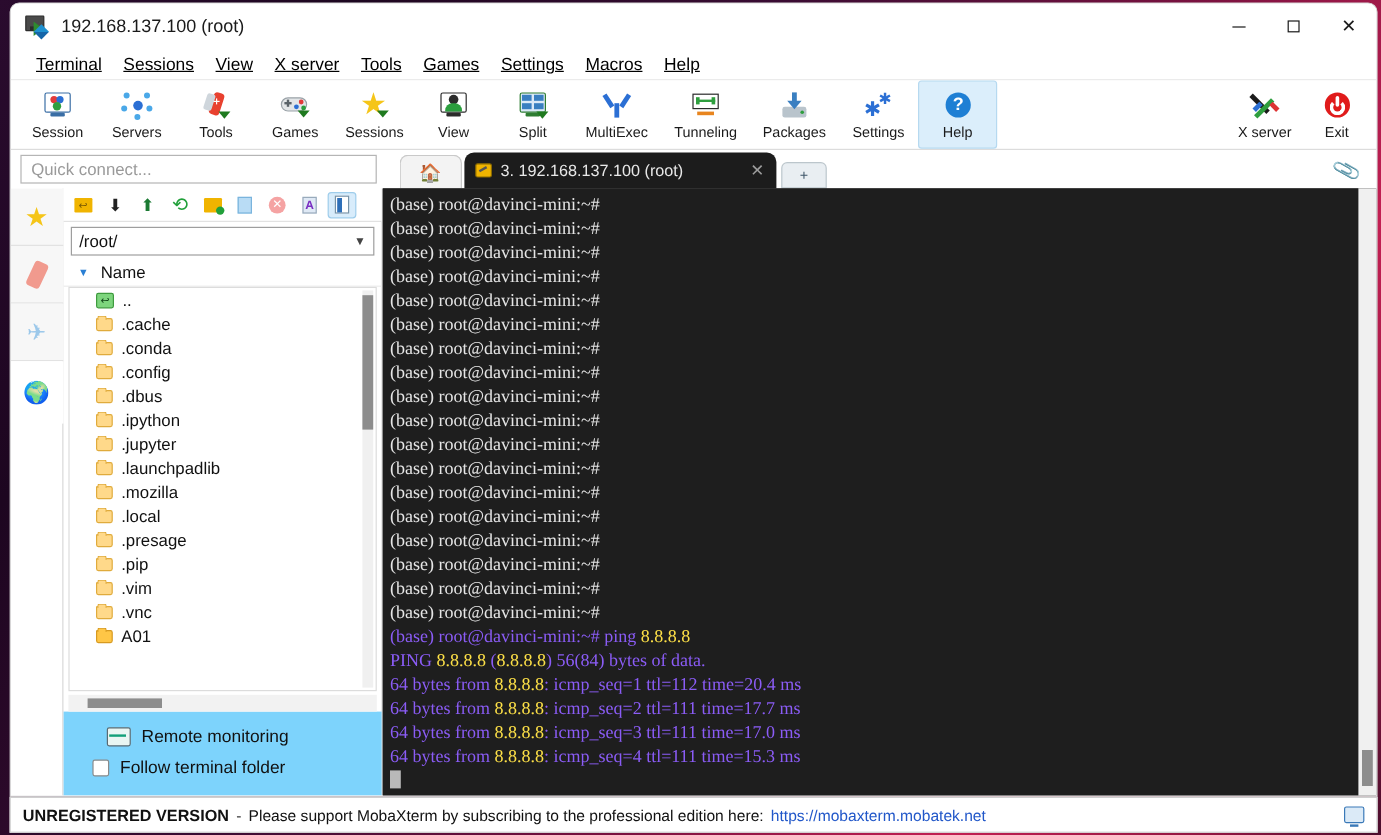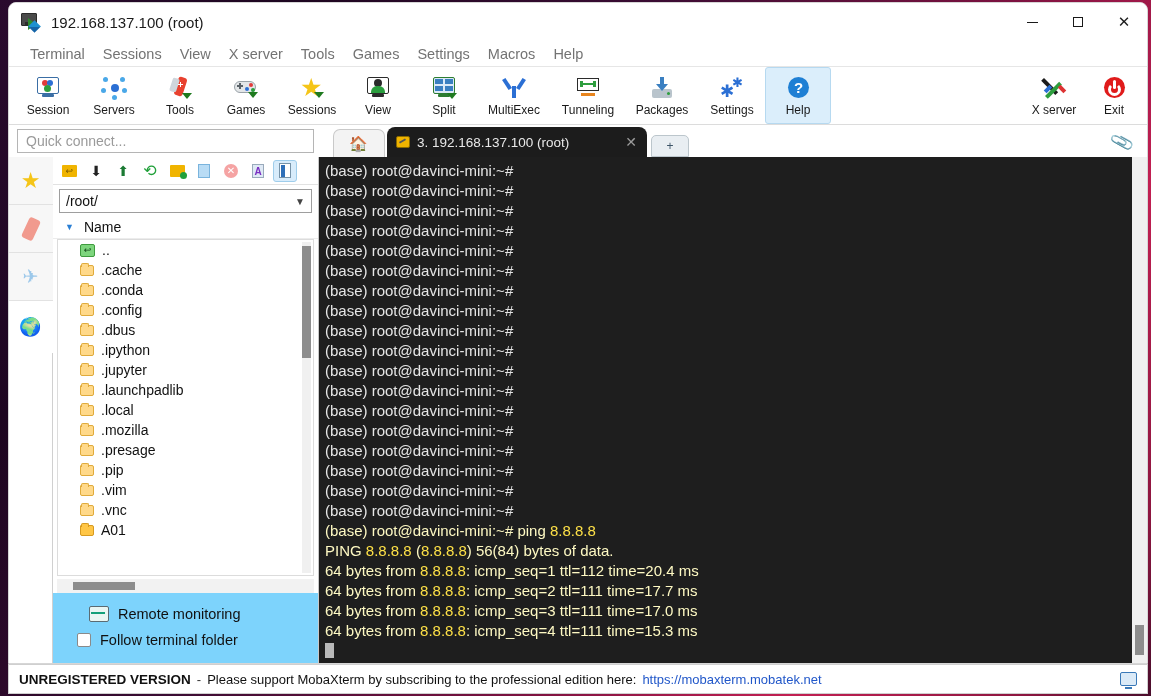--- a/index.html
+++ b/index.html
@@ -55,21 +55,21 @@
   .glyph-min { display:block; width:11px; height:1px; background:#1a1a1a; }
   .glyph-max { display:block; width:10px; height:10px; border:1px solid #1a1a1a; }
   .glyph-close { font-size:15px; line-height:1; font-family:"DejaVu Sans", sans-serif; }
 
   
   #menu-bar {
     height: 26px; display:flex; align-items:center; background:#fff;
     padding-left: 12px; flex: 0 0 26px; border-bottom:1px solid #e6e6e6;
   }
   .menu-item {
-    font-size: 14.5px; color: #737373; padding: 2px 9px; cursor: default; white-space: nowrap;
+    font-size: 14.5px; color: #000000; padding: 2px 9px; cursor: default; white-space: nowrap; text-decoration: underline;
   }
 
   
   #toolbar {
     height: 58px; background:#fff; display:flex; align-items:stretch;
     flex: 0 0 58px; padding: 0 6px; border-bottom:1px solid #dcdcdc;
   }
   .tb-btn {
     width: 66px; display:flex; flex-direction:column; align-items:center;
     justify-content:center; gap:2px; cursor:default; border-radius:3px;
@@ -178,26 +178,26 @@
   #sftp-footer { padding: 8px 0 10px 0; background:#7dd3fc; }
   .footer-row { display:flex; align-items:center; gap:9px; font-size:14.5px; color:#111; padding:5px 0 5px 36px;}
   .mon-ico { width:20px; height:16px; border:1.5px solid #5a6b73; border-radius:2px; background:#e9f6f3; position:relative; flex:0 0 auto;}
   .mon-ico:after{content:''; position:absolute; left:1px; top:5px; width:14px; height:2px; background:#13a07a;}
   .chk { width:14px; height:14px; border:1px solid #8a8a8a; border-radius:2px; background:#fff; flex:0 0 auto;}
 
   
   #terminal-wrap { flex:1 1 auto; display:flex; min-width:0; background:#1e1e1e; position:relative;}
   #terminal {
     flex:1 1 auto; background:#1e1e1e; color:#e6e6e6; overflow:hidden;
-    font-family:Liberation Sans, sans-serif; font-size:15px; line-height:20px;
+    font-family:Liberation Serif, serif; font-size:15px; line-height:20px;
     padding: 4px 0 0 6px; white-space:pre; min-width:0;
   }
   #terminal .ln { height:20px; }
   .c-ip { color:#fde047; }
-  .c-def { color:#fef9c3; }
+  .c-def { color:#8b5cf6; }
   .cursor { display:inline-block; width:9px; height:15px; background:#b9b9b9; vertical-align:-2px;}
   #term-scroll { width: 15px; background:#f0f0f0; position:relative; flex:0 0 15px; }
   #term-scroll-thumb { position:absolute; left:3px; width:9px; height:30px; bottom:8px; background:#8d8d8d; }
 
   
   #status-bar {
     position:absolute; left:8px; top:664px; width:1140px; height:30px;
     background:#ffffff; border:1px solid #cfcfcf; display:flex; align-items:center;
     padding: 0 10px; gap:6px; font-size:13px; color:#111;
   }
@@ -494,25 +494,25 @@
         <div class="file-row">
           <span class="folder-ico"></span>
           <span>.jupyter</span>
         </div>
         <div class="file-row">
           <span class="folder-ico"></span>
           <span>.launchpadlib</span>
         </div>
         <div class="file-row">
           <span class="folder-ico"></span>
+          <span>.mozilla</span>
+        </div>
+        <div class="file-row">
+          <span class="folder-ico"></span>
           <span>.local</span>
-        </div>
-        <div class="file-row">
-          <span class="folder-ico"></span>
-          <span>.mozilla</span>
         </div>
         <div class="file-row">
           <span class="folder-ico"></span>
           <span>.presage</span>
         </div>
         <div class="file-row">
           <span class="folder-ico"></span>
           <span>.pip</span>
         </div>
         <div class="file-row">

